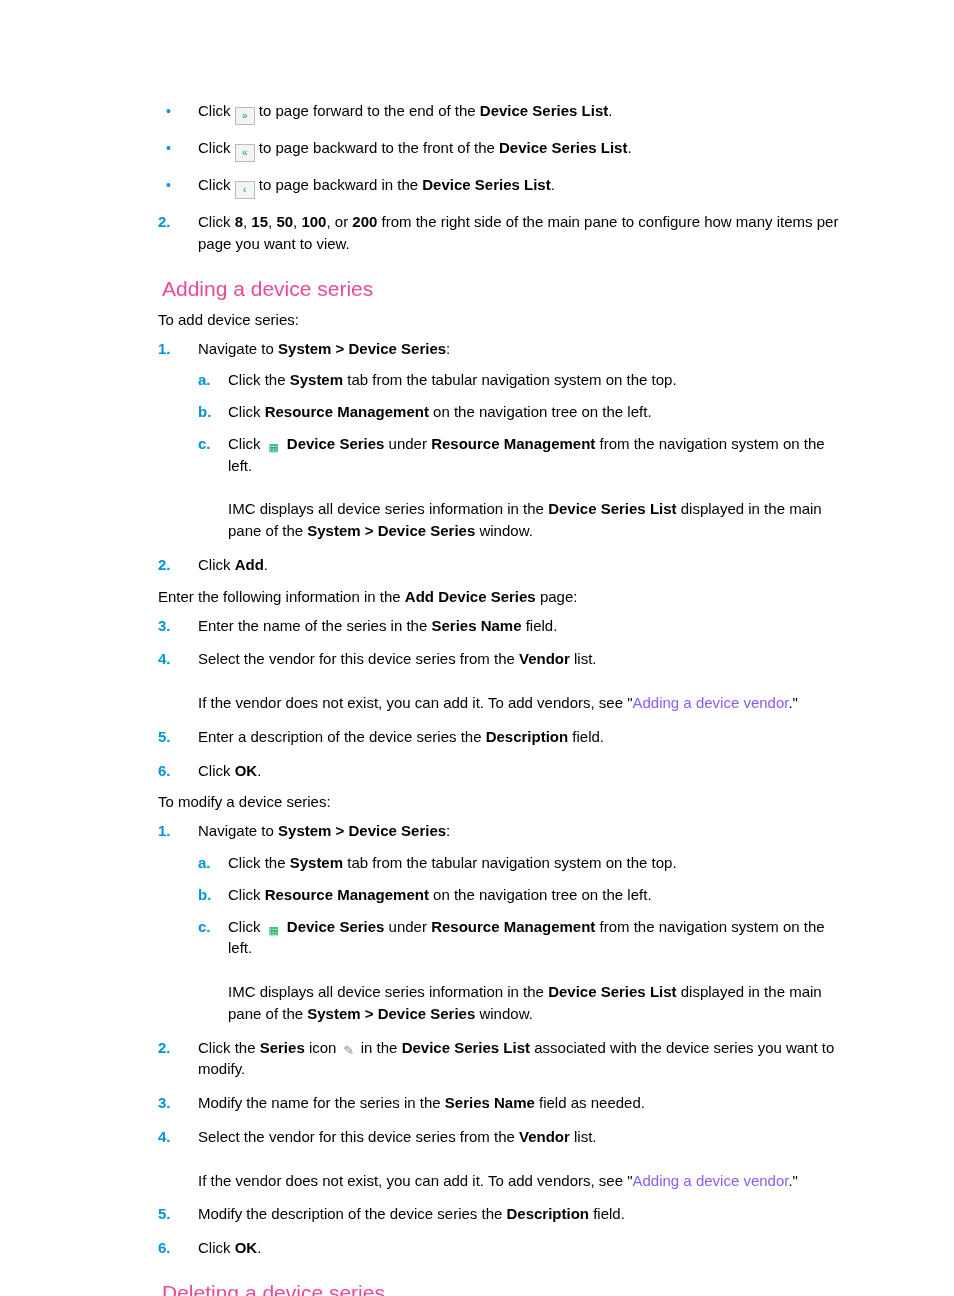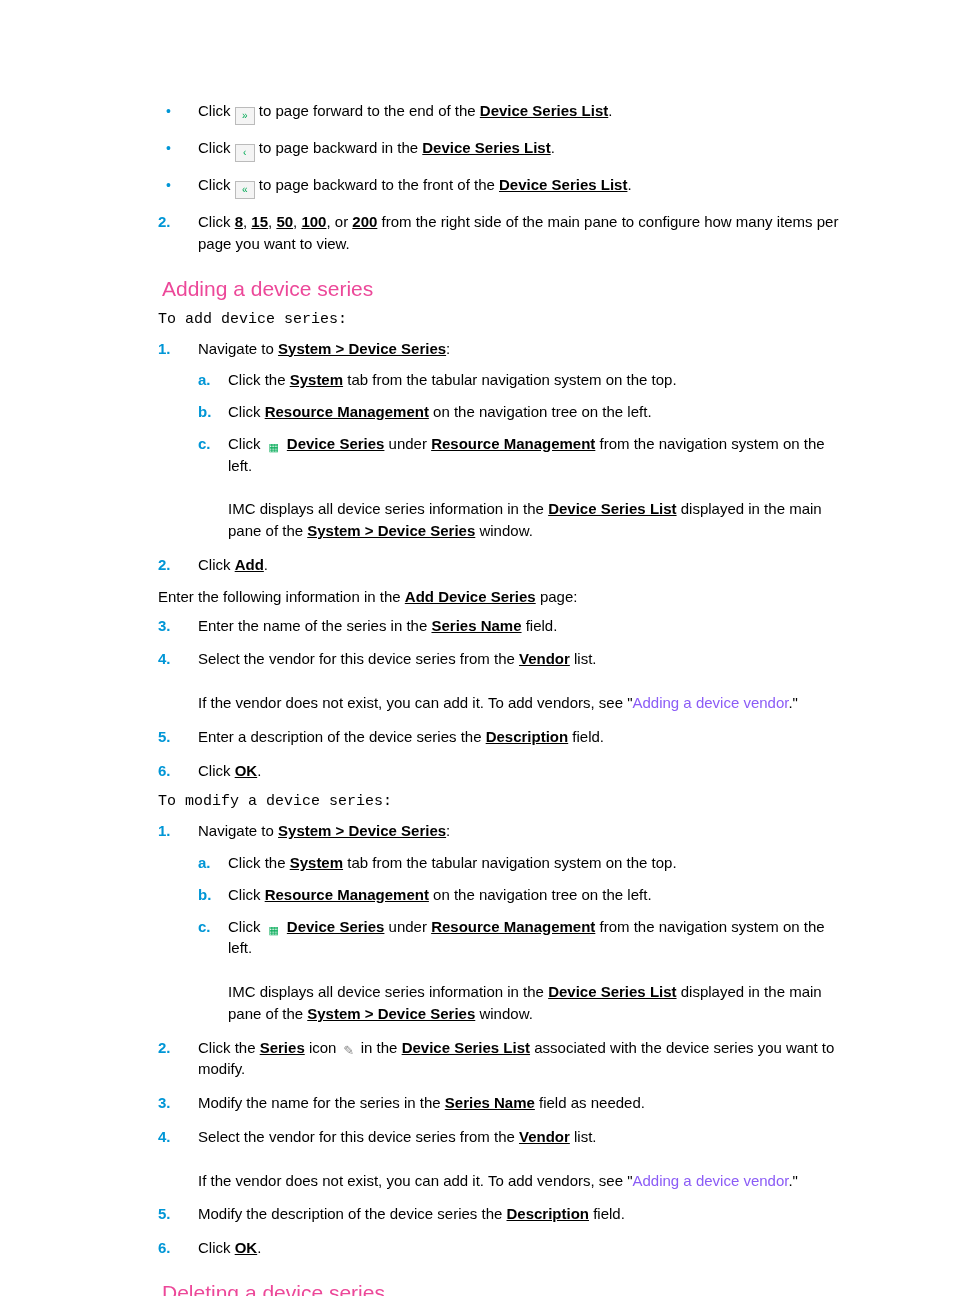--- a/index.html
+++ b/index.html
@@ -88,46 +88,45 @@
     text-align: center;
   }
   h2.section {
     font-size: 21px;
     font-weight: normal;
     color: #ec4899;
     margin: 22px 0 10px 4px;
   }
   p.intro {
     margin: 6px 0 10px 0;
-    font-family: Liberation Mono, monospace;
   }
   p.between {
     margin: 10px 0 10px 0;
   }
-  .b { font-weight: bold; text-decoration: underline; }
+  .b { font-weight: bold; }
   a.link { color: #8b5cf6; text-decoration: none; }
   .modify-icon {
     display:inline-block;
     width:16px;
     height:14px;
     vertical-align:-2px;
     color:#888;
     font-size:13px;
     text-align:center;
   }
 </style>
 </head>
 <body>
 
 <div class="page">
 
   <ul class="bullet-list">
       <li>Click <span class="icon-box">»</span> to page forward to the end of the <span class="b">Device Series List</span>.</li>
+      <li>Click <span class="icon-box">«</span> to page backward to the front of the <span class="b">Device Series List</span>.</li>
       <li>Click <span class="icon-box">‹</span> to page backward in the <span class="b">Device Series List</span>.</li>
-      <li>Click <span class="icon-box">«</span> to page backward to the front of the <span class="b">Device Series List</span>.</li>
     </ul>
 
   <ol class="num-list">
     <li>
       <span class="num">2.</span>
       <span>Click <span class="b">8</span>, <span class="b">15</span>, <span class="b">50</span>, <span class="b">100</span>, or <span class="b">200</span> from the right side of the main pane to configure how many items per page you want to view.</span>
     </li>
   </ol>
 
   <h2 class="section">Adding a device series</h2>

